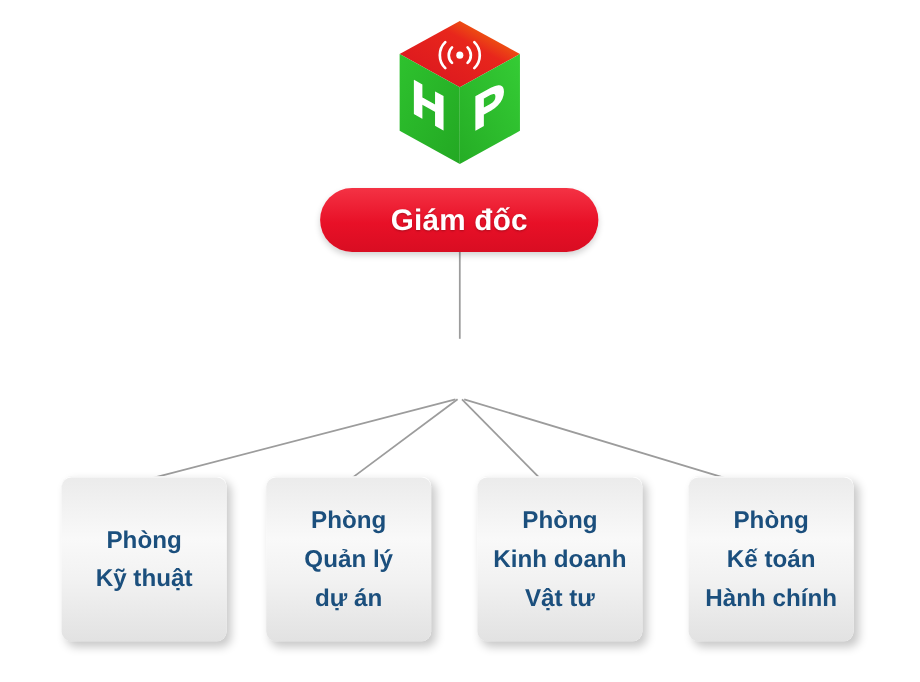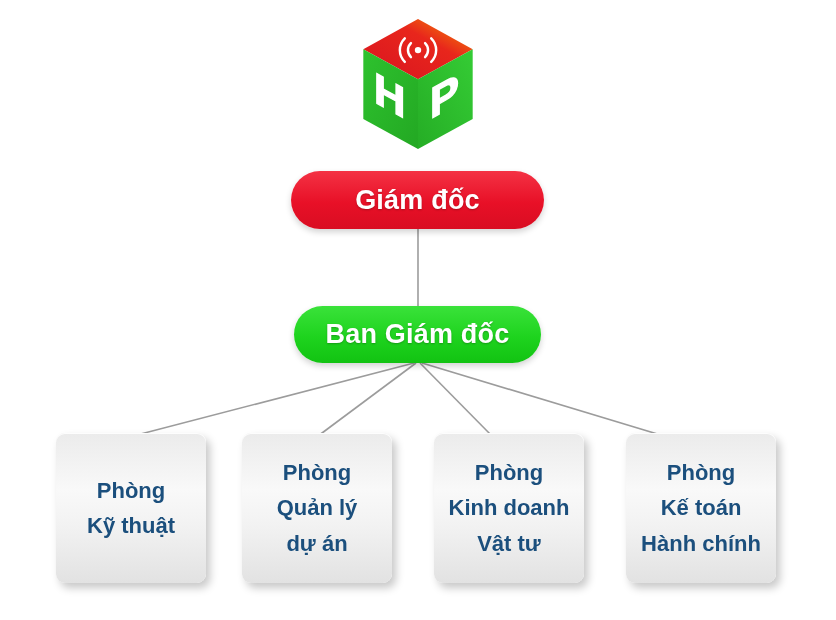--- a/index.html
+++ b/index.html
@@ -128,23 +128,20 @@
     </g>
 
     <text x="40" y="78" transform="matrix(1,0.5517,0,1,0,0)" font-family="Liberation Sans, sans-serif" font-size="46" font-weight="bold" fill="#ffffff" stroke="#ffffff" stroke-width="1.5" text-anchor="middle">H</text>
     <text x="98" y="155" transform="matrix(1,-0.5517,0,1,0,0)" font-family="Liberation Sans, sans-serif" font-size="46" font-weight="bold" fill="#ffffff" stroke="#ffffff" stroke-width="1.5" text-anchor="middle">P</text>
   </svg>
 
   <div class="pill pill-director">
     <span>Giám đốc</span>
   </div>
 
-  <div class="pill pill-board">
-    <span>Ban Giám đốc</span>
-  </div>
 
   <div class="dept-box dept-1">
     <div class="dept-label">Phòng
 Kỹ thuật</div>
   </div>
 
   <div class="dept-box dept-2">
     <div class="dept-label">Phòng
 Quản lý
 dự án</div>

